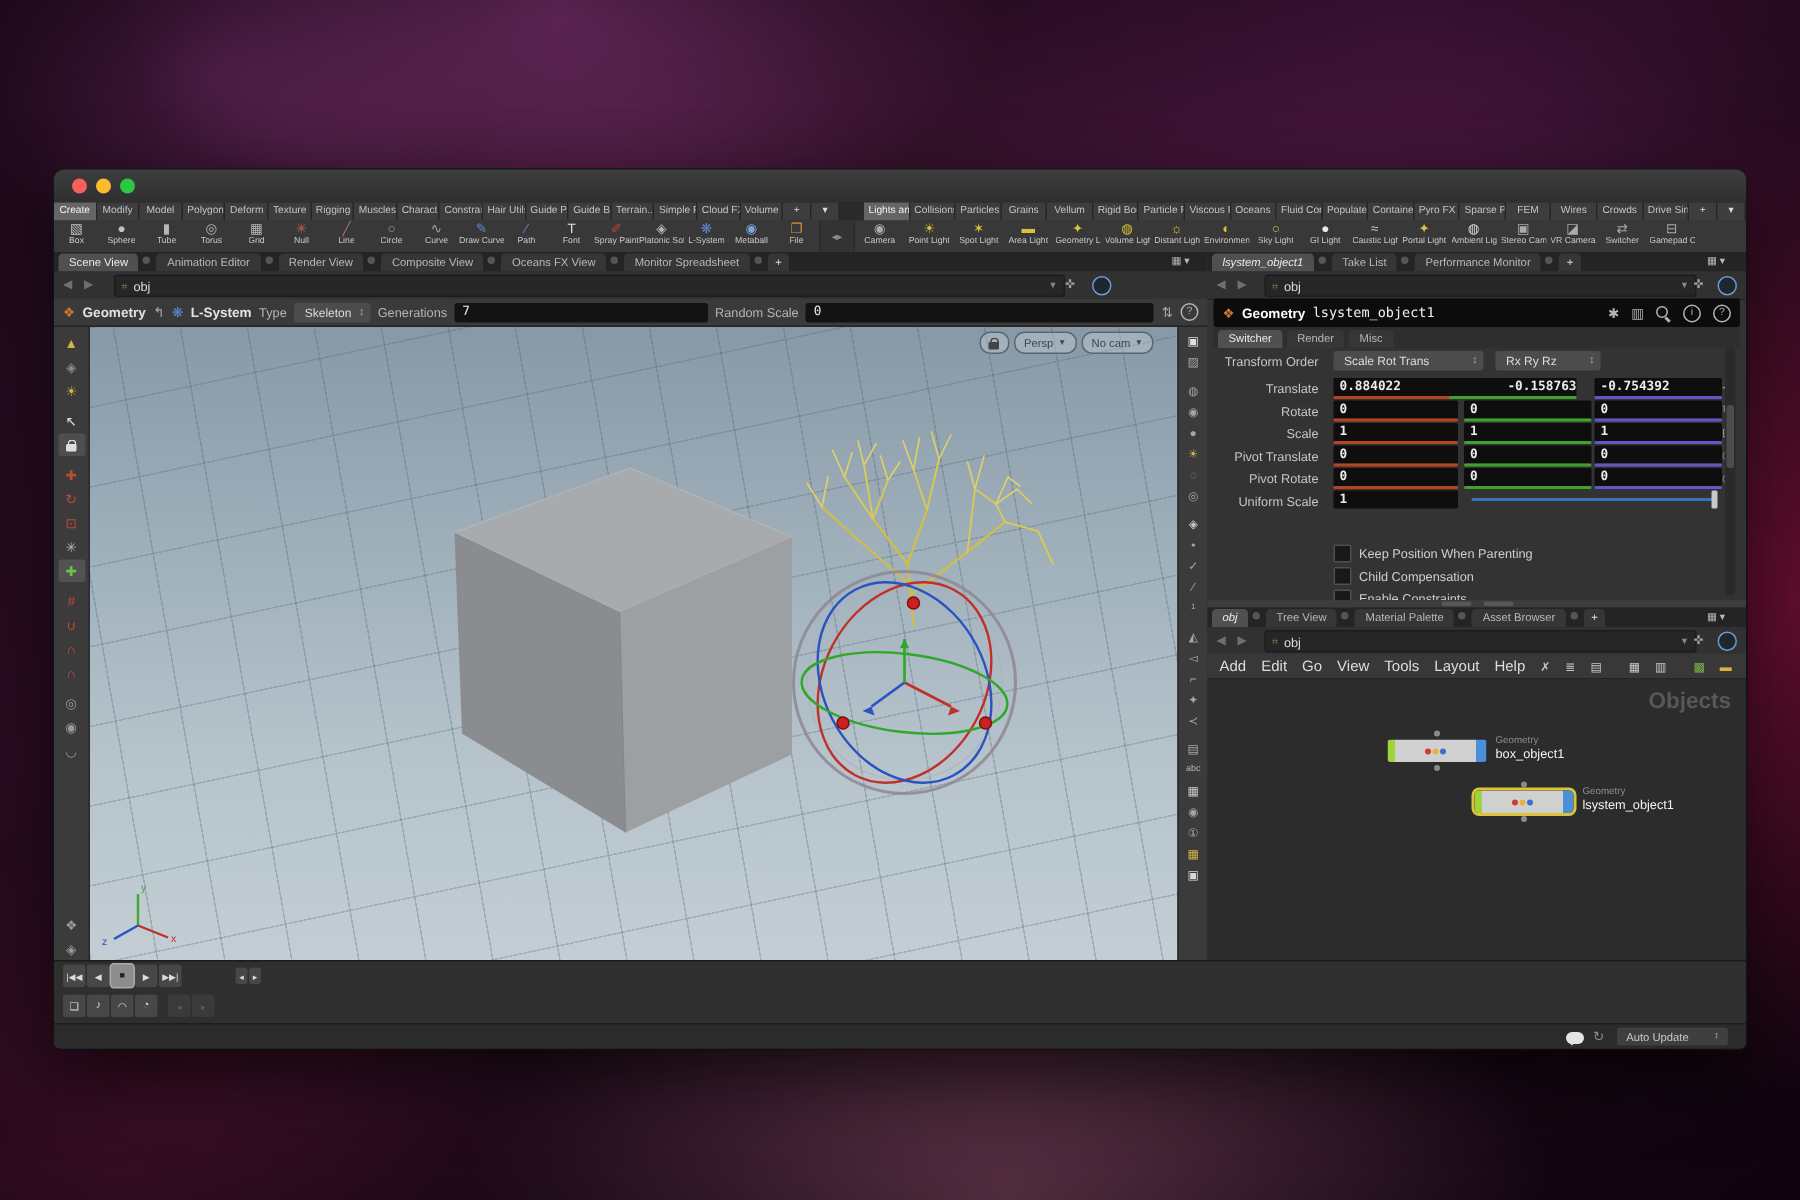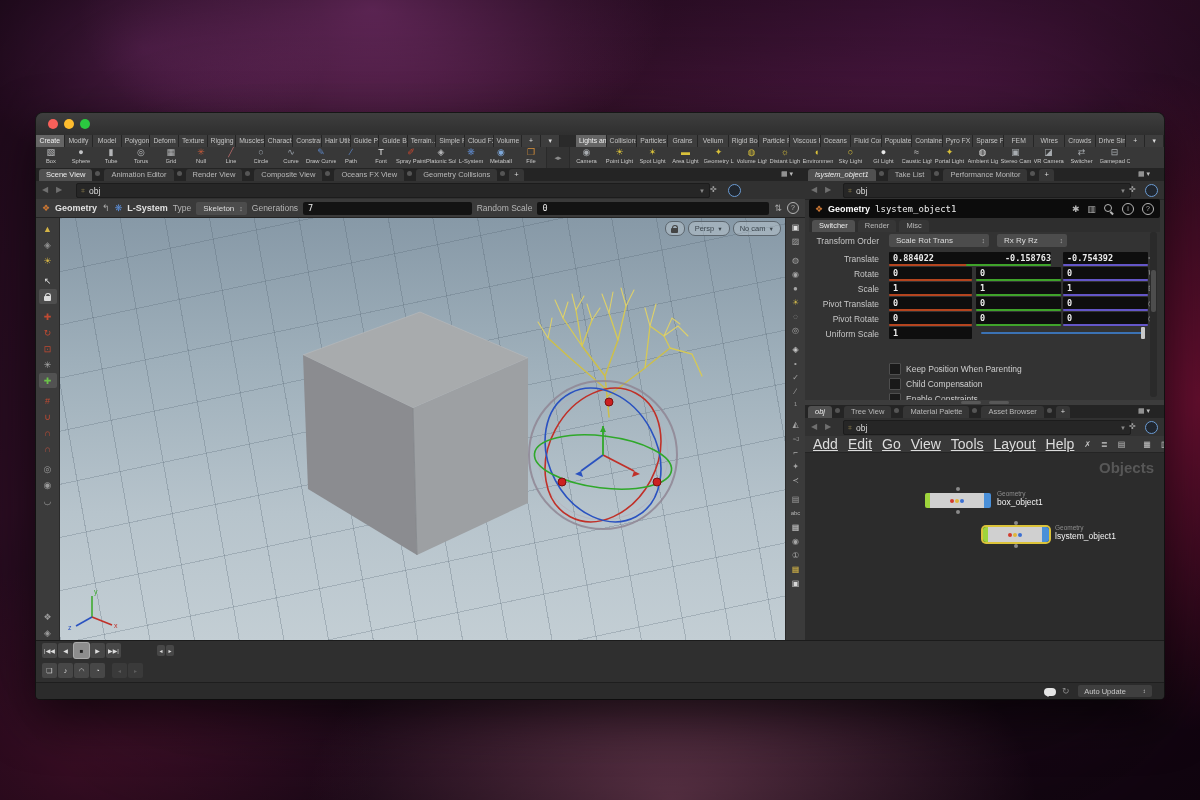--- a/index.html
+++ b/index.html
@@ -72,21 +72,21 @@
     display:flex;flex-direction:column;align-items:center;padding-top:3px;box-sizing:border-box;gap:1px;}
   .ltico{width:18px;height:15px;border-radius:2px;display:flex;align-items:center;justify-content:center;font-size:9px;}
   .ltico.sel{background:#525252;}
   .ltico.btn{background:#4e4e4e;}
   #vp{position:absolute;left:24px;top:105px;width:725px;height:422px;overflow:hidden;
     background:linear-gradient(#8799a7 0%,#9fb0bb 35%,#b7c4cc 70%,#c3ced4 100%);}
   #vgrid{position:absolute;inset:0;
     background:repeating-linear-gradient(80deg,rgba(78,94,108,.28) 0 1px,transparent 1px 44px),
                repeating-linear-gradient(168deg,rgba(78,94,108,.25) 0 1px,transparent 1px 52px);}
   #vpsvg{position:absolute;inset:0;}
-  #vpills{position:absolute;right:4px;top:3px;display:flex;gap:3px;align-items:flex-end;}
+  #vpills{position:absolute;right:16px;top:3px;display:flex;gap:3px;align-items:flex-end;}
   .pill{height:13px;border:1px solid #5c666e;border-radius:7px;background:rgba(210,218,223,.35);
     color:#3c464e;font-size:7.5px;display:flex;align-items:center;padding:0 6px;gap:3px;}
   .pill .dn{font-size:5.5px;}
   .lockicon{position:relative;width:8px;height:8px;display:inline-block;}
   .lockicon::before{content:"";position:absolute;left:1.5px;top:0;width:4px;height:4px;border:1px solid #444;border-bottom:none;border-radius:3px 3px 0 0;}
   .lockicon::after{content:"";position:absolute;left:0;top:3.5px;width:7px;height:4.5px;background:#444;border-radius:1px;}
   .lockicon.lt::before{border-color:#ddd;}
   .lockicon.lt::after{background:#ddd;}
   #rt{position:absolute;left:749px;top:105px;width:20px;height:422px;background:#3b3b3b;border-left:1px solid #2a2a2a;
     display:flex;flex-direction:column;align-items:center;padding-top:2px;box-sizing:border-box;}
@@ -112,21 +112,21 @@
   .pf .ul{position:absolute;left:0;right:0;bottom:-2px;height:2px;border-radius:1px;}
   .rowic{position:absolute;left:343px;top:2px;font-size:8px;color:#999;}
   .cbox{position:absolute;width:10px;height:10px;background:#191919;border:1px solid #4e4e4e;border-radius:1px;}
   .cblab{position:absolute;font-size:8.5px;color:#cfcfcf;}
   #pscroll{position:absolute;left:345px;top:64px;width:7px;height:165px;background:#2a2a2a;border-radius:3px;}
   #pscroll .thumb{position:absolute;left:1px;top:38px;width:5px;height:42px;background:#4d4d4d;border-radius:2px;}
   #pdivider{position:absolute;left:0;top:232px;width:359px;height:5px;background:#3c3c3c;display:flex;justify-content:center;gap:8px;align-items:center;}
   #pdivider .grip{width:20px;height:3px;background:#585858;border-radius:2px;}
   #nmenu{position:absolute;left:0;top:268px;width:359px;height:17px;background:#383838;border-bottom:1px solid #242424;
     display:flex;align-items:center;gap:10px;padding:0 8px;box-sizing:border-box;}
-  #nmenu .mi{font-size:14px;color:#dcdcdc;text-decoration:underline;}
+  #nmenu .mi{font-size:10px;color:#dcdcdc;}
   #nmenu .ic{font-size:8px;}
   #ncanvas{position:absolute;left:0;top:285px;width:359px;height:187px;background:#2c2c2c;overflow:hidden;}
   #nclabel{position:absolute;right:10px;top:6px;font-size:15px;font-weight:bold;color:#575757;}
   .node{position:absolute;width:66px;height:15px;display:flex;border-radius:2px;overflow:hidden;}
   .node.sel{box-shadow:0 0 0 2px #dcc33a;border-radius:3px;}
   .node .nl{width:5px;background:#9ed43c;}
   .node .nb{flex:1;background:#d0d0d0;display:flex;align-items:center;justify-content:center;gap:1px;}
   .node .nr{width:7px;background:#4a90d9;}
   .ndot{width:4px;height:4px;border-radius:50%;display:inline-block;}
   .ncon{position:absolute;left:31px;width:4px;height:4px;border-radius:50%;background:#8a8a8a;}
@@ -355,21 +355,21 @@
         <div class="ptab act">Scene View</div>
         <span class="tabdot"></span>
         <div class="ptab">Animation Editor</div>
         <span class="tabdot"></span>
         <div class="ptab">Render View</div>
         <span class="tabdot"></span>
         <div class="ptab">Composite View</div>
         <span class="tabdot"></span>
         <div class="ptab">Oceans FX View</div>
         <span class="tabdot"></span>
-        <div class="ptab">Geometry Collisions</div>
+        <div class="ptab">Monitor Spreadsheet</div>
         <span class="tabdot"></span>
         <div class="ptab plus">+</div>
       </div>
     <div class="panectl" style="left:745px;top:57px">▦ ▾</div>
 
     <div class="pathrow" style="left:0;top:68px;width:769px">
       <span class="parrow" style="left:6px">◀</span>
       <span class="parrow" style="left:20px">▶</span>
       <div class="pfield" style="left:40px;width:624px">
         <span class="neticon">⌗</span>

